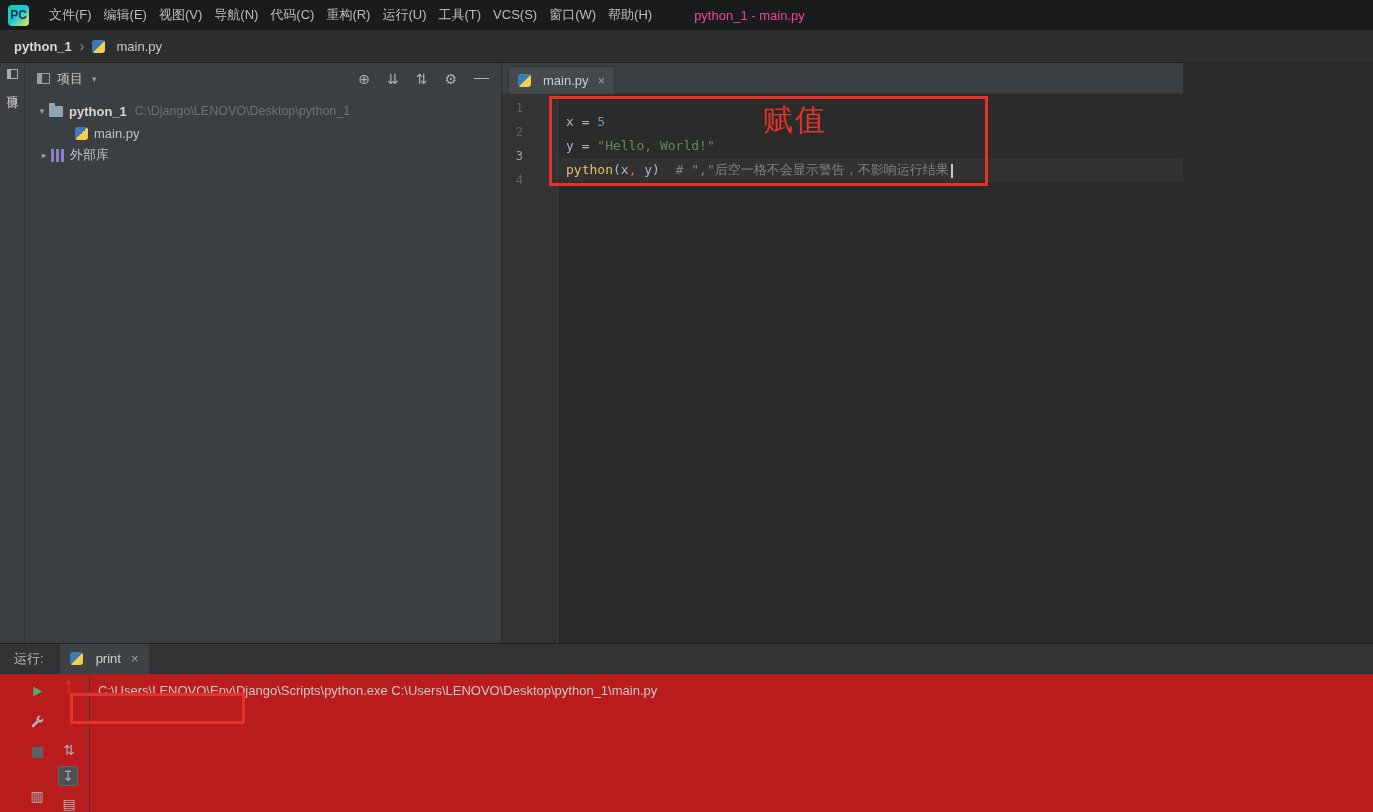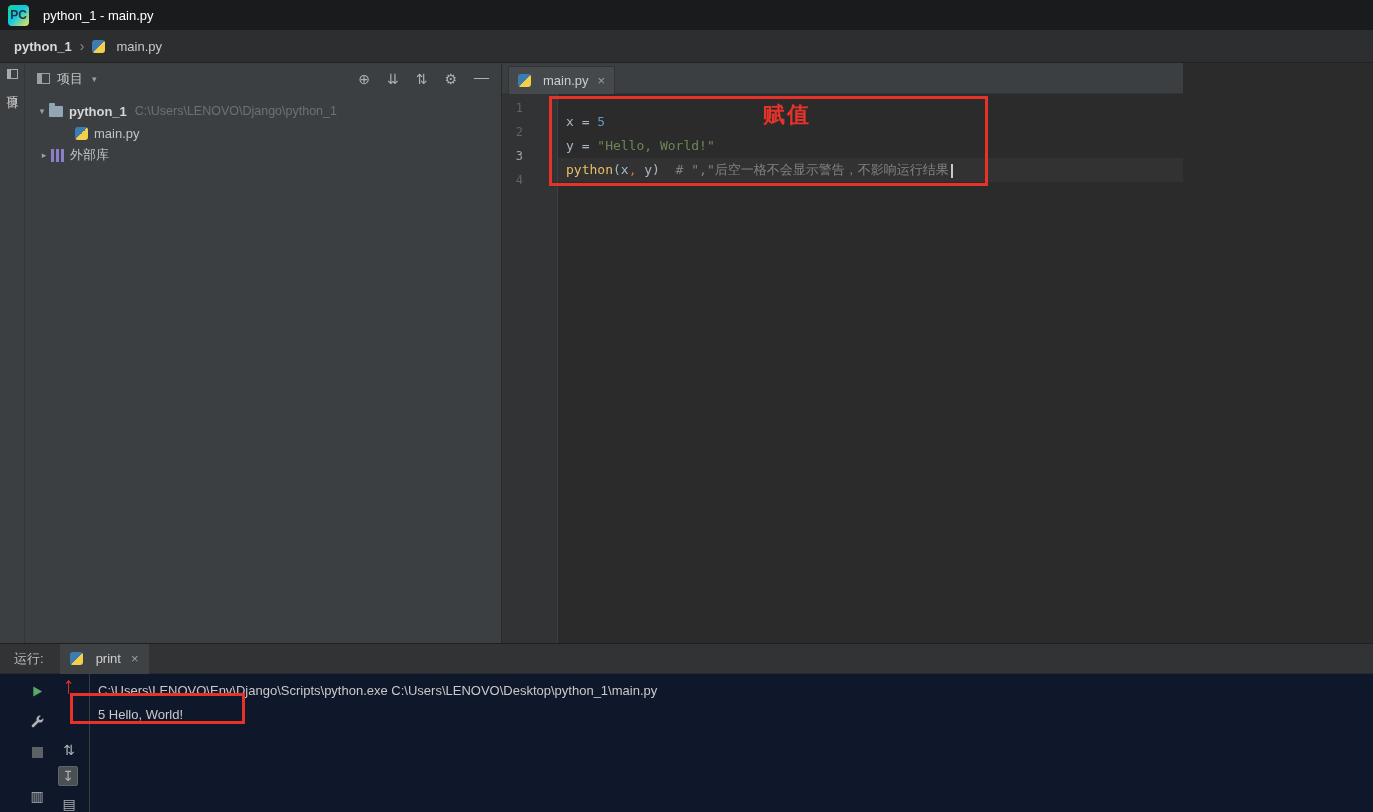--- a/index.html
+++ b/index.html
@@ -4,21 +4,21 @@
 <style>
 *{margin:0;padding:0;box-sizing:border-box}
 html,body{width:1373px;height:812px}
 body{position:relative;background:#2b2b2b;font-family:"Liberation Sans",sans-serif;overflow:hidden;color:#bbb}
 
 
 .titlebar{position:absolute;top:0;left:0;width:1373px;height:30px;background:#1a1b1d;display:flex;align-items:center;padding-left:8px}
 .logo{width:21px;height:21px;border-radius:4px;background:linear-gradient(135deg,#1bd392 0%,#0fc7e6 45%,#f7e74a 100%);display:flex;align-items:center;justify-content:center;font-size:12px;font-weight:bold;color:#21343c;margin-right:14px;flex:none}
 .menu{display:flex;align-items:center}
 .menu-item{padding:0 6px;font-size:13px;color:#bdbdbd;line-height:30px;cursor:default;white-space:nowrap}
-.win-title{font-size:13px;color:#ffffff;white-space:nowrap}
+.win-title{margin-left:36px;font-size:13px;color:#ec4899;white-space:nowrap}
 
 
 .breadcrumbbar{position:absolute;top:30px;left:0;width:1373px;height:33px;background:#2c2e30;border-bottom:1px solid #222;display:flex;align-items:center;padding-left:14px;font-size:13px}
 .bc-project{color:#dadada;font-weight:bold}
 .bc-sep{color:#8a8e92;margin:0 8px;font-size:14px}
 .bc-file{color:#c7c7c7;margin-left:5px}
 
 
 .main{position:absolute;top:63px;left:0;width:1183px;height:580px;display:flex}
 .stripe{width:25px;background:#3c3f41;border-right:1px solid #323436;display:flex;flex-direction:column;align-items:center;padding-top:6px;flex:none}
@@ -63,44 +63,57 @@
 .code-line.current{background:#323232}
 .t-plain{color:var(--plain-code,#a9b7c6)}
 .t-num{color:var(--number-blue,#6897bb)}
 .t-str{color:var(--string-green,#6a8759)}
 .t-func{color:var(--func-yellow,#e8bf6a)}
 .t-comma{color:var(--comma-orange,#cc7832)}
 .t-comment{color:var(--comment-gray,#808080)}
 .caret{display:inline-block;width:2px;height:14px;background:#c8c8c8;vertical-align:middle;margin-left:2px}
 
 
-.bottom{position:absolute;top:643px;left:0;width:1373px;height:169px;background:#0f172a;border-top:1px solid #1e1f21}
+.bottom{position:absolute;top:643px;left:0;width:1373px;height:169px;background:#b91c1c;border-top:1px solid #1e1f21}
 .run-header{height:30px;display:flex;align-items:center;background:#313335;border-bottom:1px solid #282a2c;padding-left:14px;gap:16px}
 .run-label{font-size:13px;color:#bdbdbd}
 .run-tab{height:30px;display:inline-flex;align-items:center;gap:7px;padding:0 10px;background:#3e4244;font-size:13px;color:#cfcfcf}
 .run-body{display:flex;height:138px;position:relative}
 .run-toolbar{width:90px;position:relative;border-right:1px solid #3a3c3e;flex:none}
 .rt-btn{position:absolute;width:20px;height:20px;display:flex;align-items:center;justify-content:center;color:#afb1b3;font-size:14px;line-height:1}
 .rt-btn.active{background:#4b5052;border:1px solid #5e6365;border-radius:2px}
 .stop-sq{width:11px;height:11px;background:#5e6163;display:inline-block}
 .console{flex:1;font-family:Liberation Sans, sans-serif;font-size:13px;color:#c9c9c9;padding:5px 8px;min-width:0}
 .console-line{height:24px;line-height:24px;white-space:pre}
 
 
 .anno-box{position:absolute;border:3px solid var(--annotation-red,#e43d30);pointer-events:none;z-index:50}
-.anno-label{position:absolute;color:var(--annotation-red,#e43d30);font-size:22px;font-weight:bold;z-index:51;letter-spacing:2px}
+.anno-label{position:absolute;color:var(--annotation-red,#e43d30);font-size:30px;font-weight:normal;z-index:51;letter-spacing:2px}
 .anno-arrow{position:absolute;color:var(--annotation-red,#e43d30);font-size:23px;font-weight:bold;z-index:51}
 </style>
 </head>
 <body>
 
 <div class="titlebar">
   <div class="logo">
       <span>PC</span>
     </div>
+  <div class="menu">
+    <span class="menu-item">文件(F)</span>
+    <span class="menu-item">编辑(E)</span>
+    <span class="menu-item">视图(V)</span>
+    <span class="menu-item">导航(N)</span>
+    <span class="menu-item">代码(C)</span>
+    <span class="menu-item">重构(R)</span>
+    <span class="menu-item">运行(U)</span>
+    <span class="menu-item">工具(T)</span>
+    <span class="menu-item">VCS(S)</span>
+    <span class="menu-item">窗口(W)</span>
+    <span class="menu-item">帮助(H)</span>
+  </div>
   <div class="win-title">python_1 - main.py</div>
 </div>
 
 <div class="breadcrumbbar">
   <span class="bc-project">python_1</span>
   <span class="bc-sep">›</span>
   <span class="ic ic-python"></span>
   <span class="bc-file">main.py</span>
 </div>
 
@@ -124,21 +137,21 @@
         <span class="pp-act">⇅</span>
         <span class="pp-act">⚙</span>
         <span class="pp-act minus">—</span>
       </div>
     </div>
     <div class="tree">
       <div class="tree-row pad-root">
         <span class="chev">▾</span>
         <span class="ic ic-folder"></span>
         <span class="root-name">python_1</span>
-        <span class="root-path">C:\Users\LENOVO\Django\python_1</span>
+        <span class="root-path">C:\Django\LENOVO\Desktop\python_1</span>
       </div>
       <div class="tree-row pad-file">
         <span class="ic ic-python"></span>
         <span>main.py</span>
       </div>
       <div class="tree-row pad-lib">
         <span class="chev">▸</span>
         <span class="ic ic-lib"></span>
         <span>外部库</span>
       </div>
@@ -194,21 +207,20 @@
       <span class="rt-btn" style="left:27px;top:68px">
         <span class="stop-sq"></span>
       </span>
       <span class="rt-btn" style="left:27px;top:112px">▥</span>
       <span class="rt-btn" style="left:59px;top:66px">⇅</span>
       <span class="rt-btn active" style="left:58px;top:92px">↧</span>
       <span class="rt-btn" style="left:59px;top:120px">▤</span>
     </div>
     <div class="console">
       <div class="console-line">C:\Users\LENOVO\Env\Django\Scripts\python.exe C:\Users\LENOVO\Desktop\python_1\main.py</div>
-      <div class="console-line">5 Hello, World!</div>
       <div class="console-line"></div>
     </div>
   </div>
 </div>
 
 <div class="anno-box" style="left:549px;top:96px;width:439px;height:90px"></div>
 <div class="anno-label" style="left:763px;top:100px">赋值</div>
 <div class="anno-box" style="left:70px;top:693px;width:175px;height:31px"></div>
 <div class="anno-arrow" style="left:63px;top:672px">↑</div>
 

